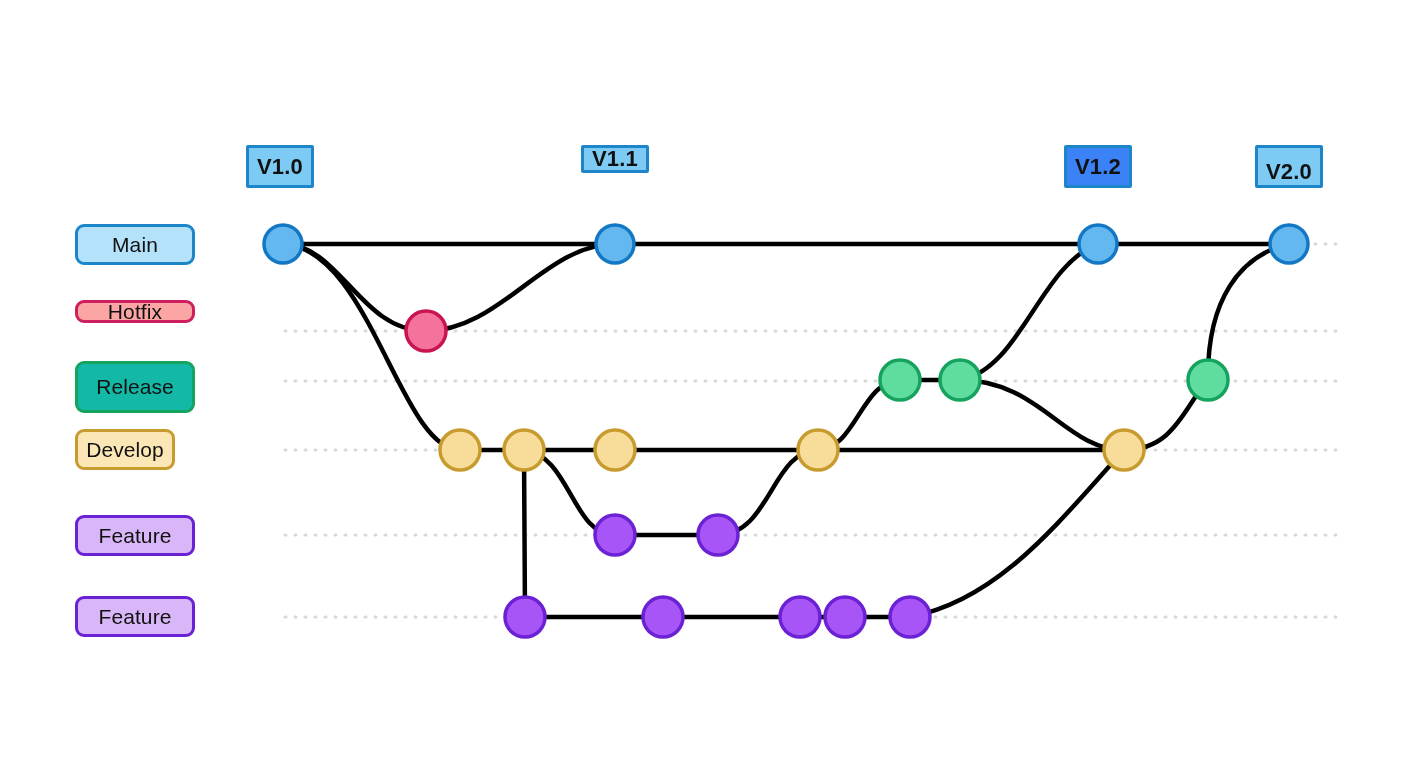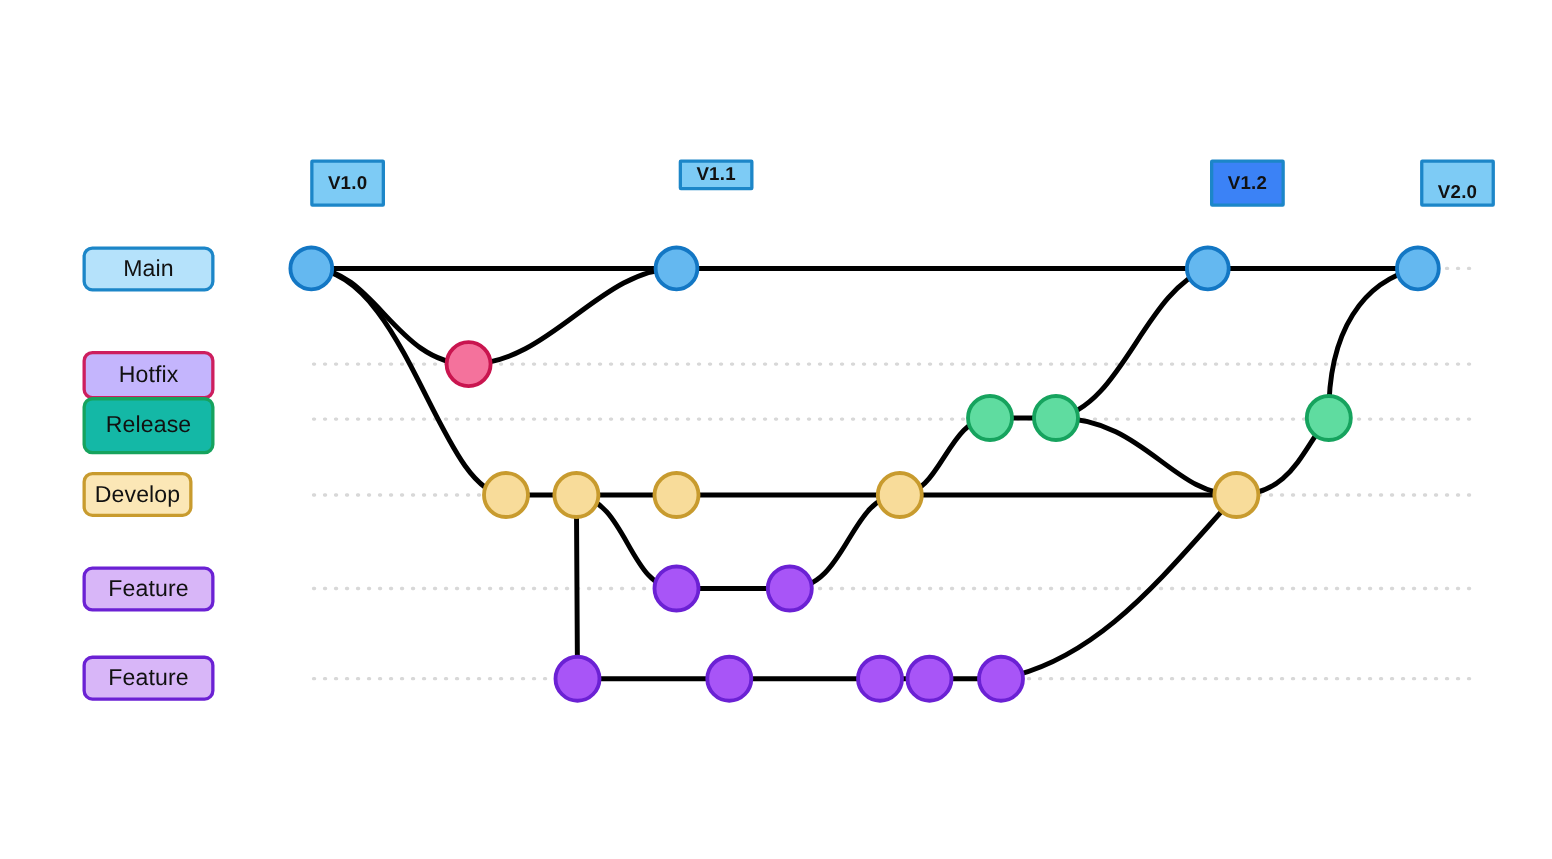--- a/index.html
+++ b/index.html
@@ -43,26 +43,25 @@
   }
   .version-tag {
     position: absolute;
     box-sizing: border-box;
     display: flex;
     align-items: center;
     justify-content: center;
     border-style: solid;
     border-width: 3px;
     border-radius: 2px;
-    font-size: 17px;
+    font-size: 22px;
     font-weight: bold;
     color: #111111;
     letter-spacing: 0.2px;
     white-space: nowrap;
-    margin-left: 36px;
   }
   .edge {
     fill: none;
     stroke: #000000;
     stroke-width: 4.5;
     stroke-linecap: round;
   }
   .lane {
     stroke: #d8d8d8;
     stroke-width: 3;
@@ -134,21 +133,21 @@
         <circle cx="663" cy="617" r="20" fill="#a855f7" stroke="#6b21d4" class="node"></circle>
         <circle cx="800" cy="617" r="20" fill="#a855f7" stroke="#6b21d4" class="node"></circle>
         <circle cx="845" cy="617" r="20" fill="#a855f7" stroke="#6b21d4" class="node"></circle>
         <circle cx="910" cy="617" r="20" fill="#a855f7" stroke="#6b21d4" class="node"></circle>
       </g>
   </svg>
   <div id="labels">
       <div class="branch-label" style="left: 75px; top: 224px; width: 120px; height: 41px; background: rgb(181, 226, 251); border-color: rgb(28, 134, 200);">
         <span>Main</span>
       </div>
-      <div class="branch-label" style="left: 75px; top: 319px; width: 120px; height: 44px; background: #c4b5fd; border-color: rgb(205, 30, 94);">
+      <div class="branch-label" style="left: 75px; top: 300px; width: 120px; height: 23px; background: #fca5a5; border-color: rgb(205, 30, 94);">
         <span>Hotfix</span>
       </div>
       <div class="branch-label" style="left: 75px; top: 361px; width: 120px; height: 52px; background: #14b8a6; border-color: rgb(22, 163, 94);">
         <span>Release</span>
       </div>
       <div class="branch-label" style="left: 75px; top: 429px; width: 100px; height: 41px; background: rgb(251, 231, 182); border-color: rgb(200, 155, 46);">
         <span>Develop</span>
       </div>
       <div class="branch-label" style="left: 75px; top: 515px; width: 120px; height: 41px; background: rgb(216, 182, 248); border-color: rgb(107, 33, 212);">
         <span>Feature</span>

